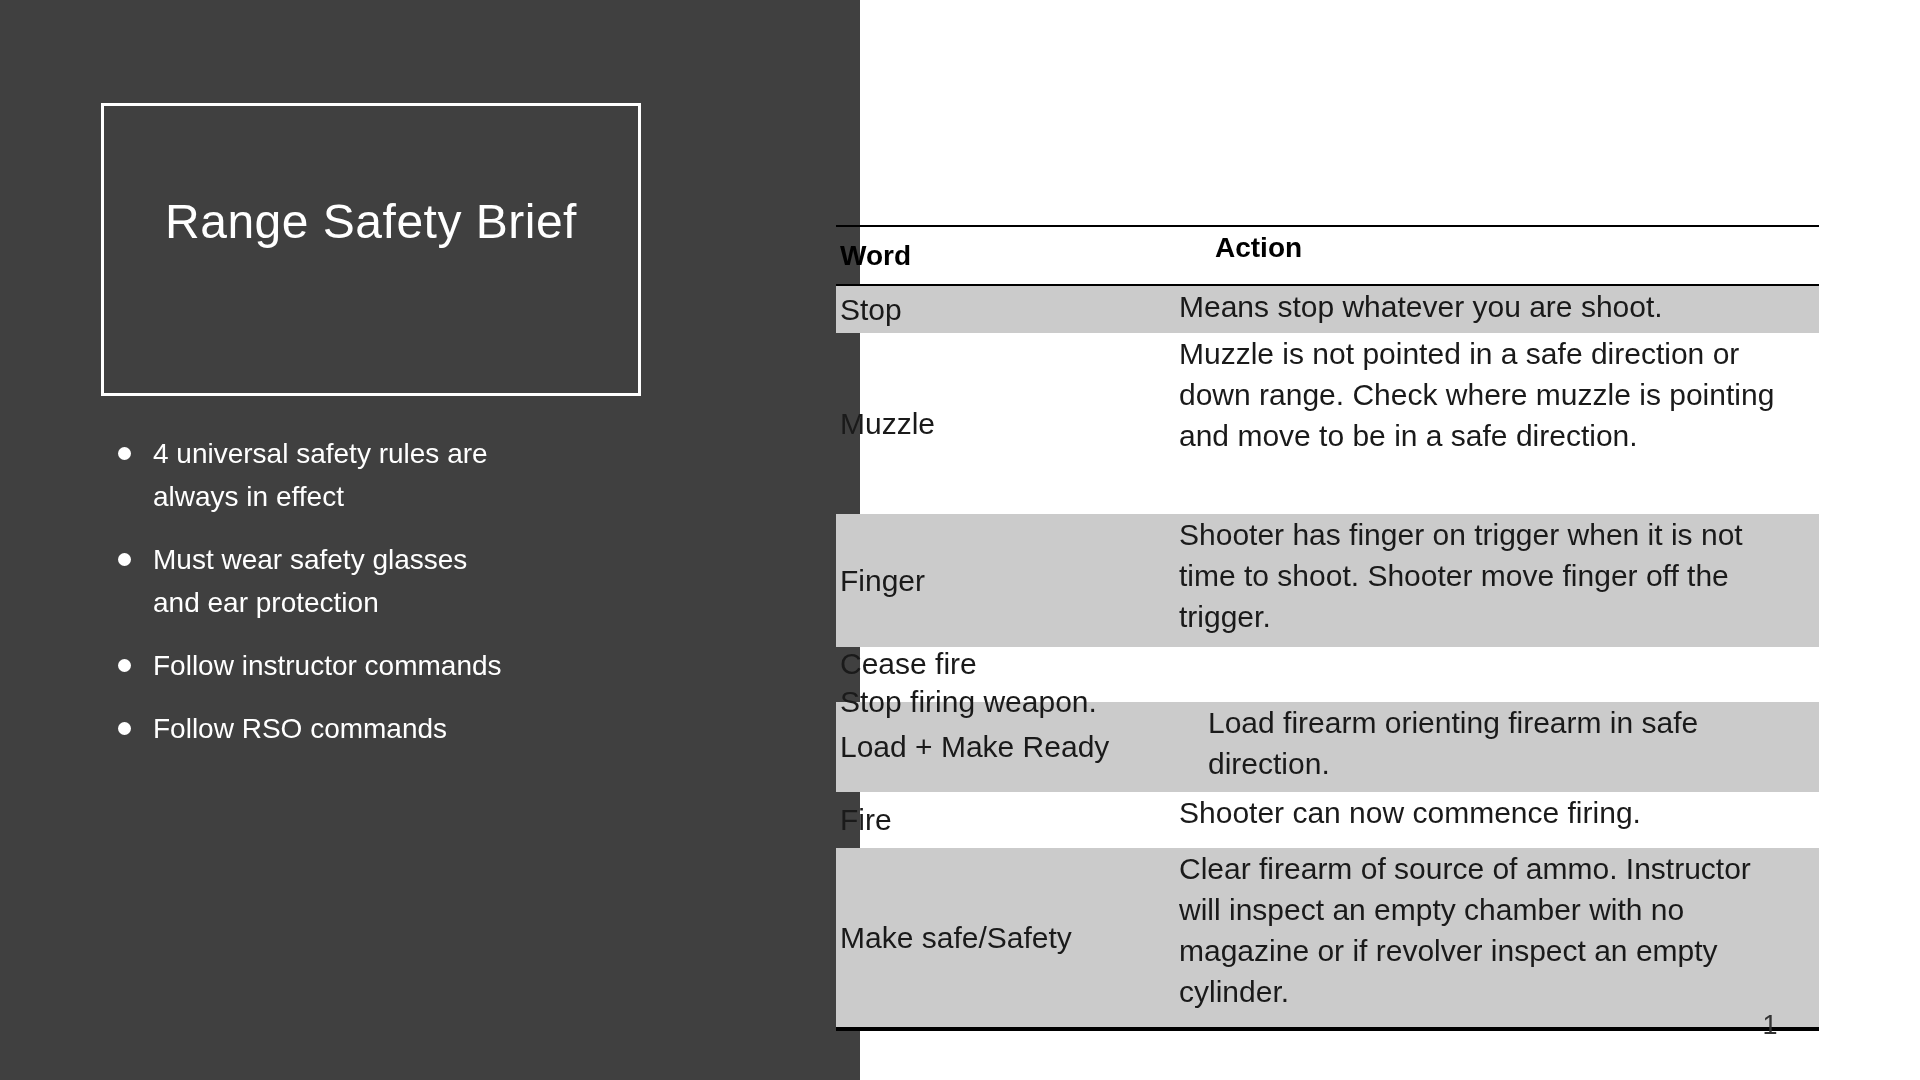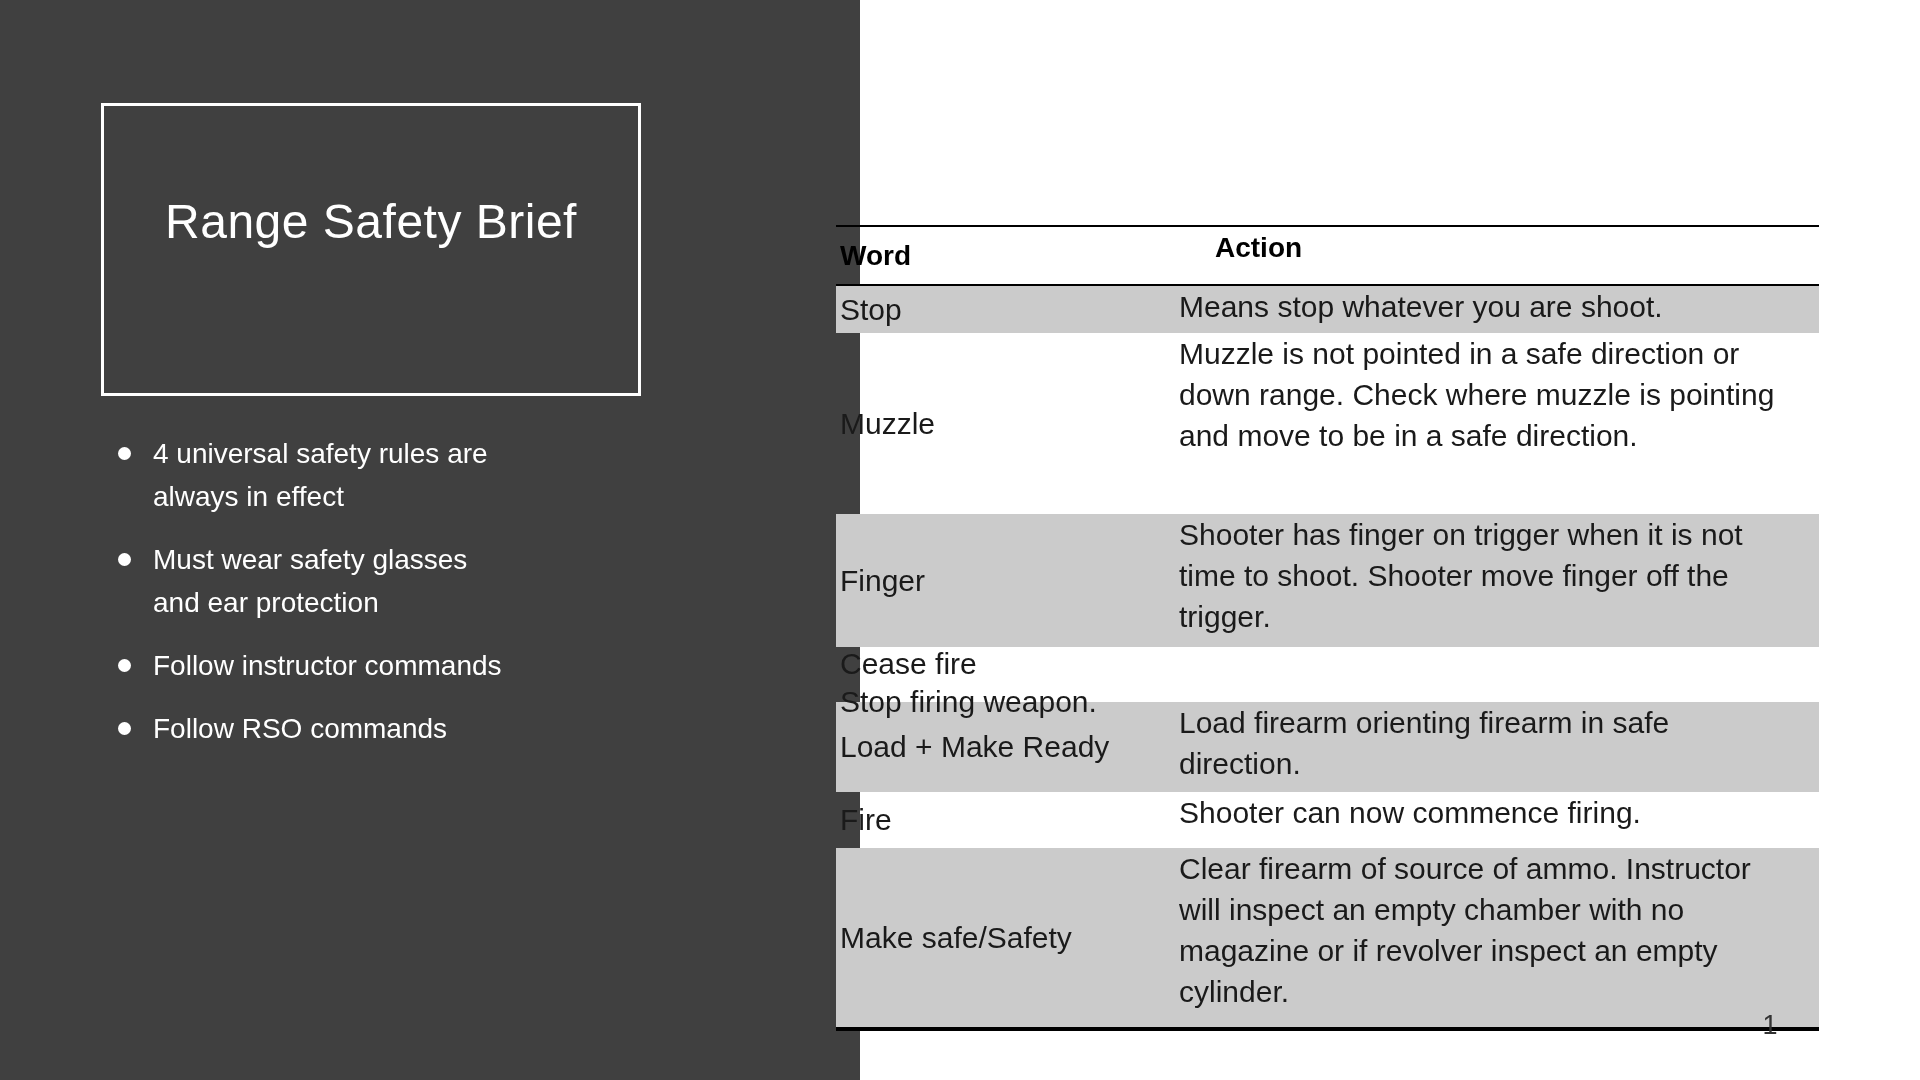--- a/index.html
+++ b/index.html
@@ -100,21 +100,21 @@
     flex-direction: column;
     justify-content: flex-start;
     font-size: 30px;
   }
   .c2 .al { white-space: nowrap; line-height: 41px; }
   .shaded { background: var(--row_shade, #cbcbcb); }
   .r-stop     { height: 47px; }
   .r-muzzle   { height: 181px; }
   .r-finger   { height: 133px; }
   .r-cease    { height: 55px; flex-direction: column; }
-  .r-load     { height: 90px; }
+  .r-load     { height: 90px; gap: 29px; }
   .r-fire     { height: 56px; }
   .r-makesafe { height: 179px; }
 
   .page-number {
     position: absolute;
     left: 1750px; top: 1012px;
     width: 40px;
     text-align: center;
     font-size: 27px;
     line-height: 27px;

